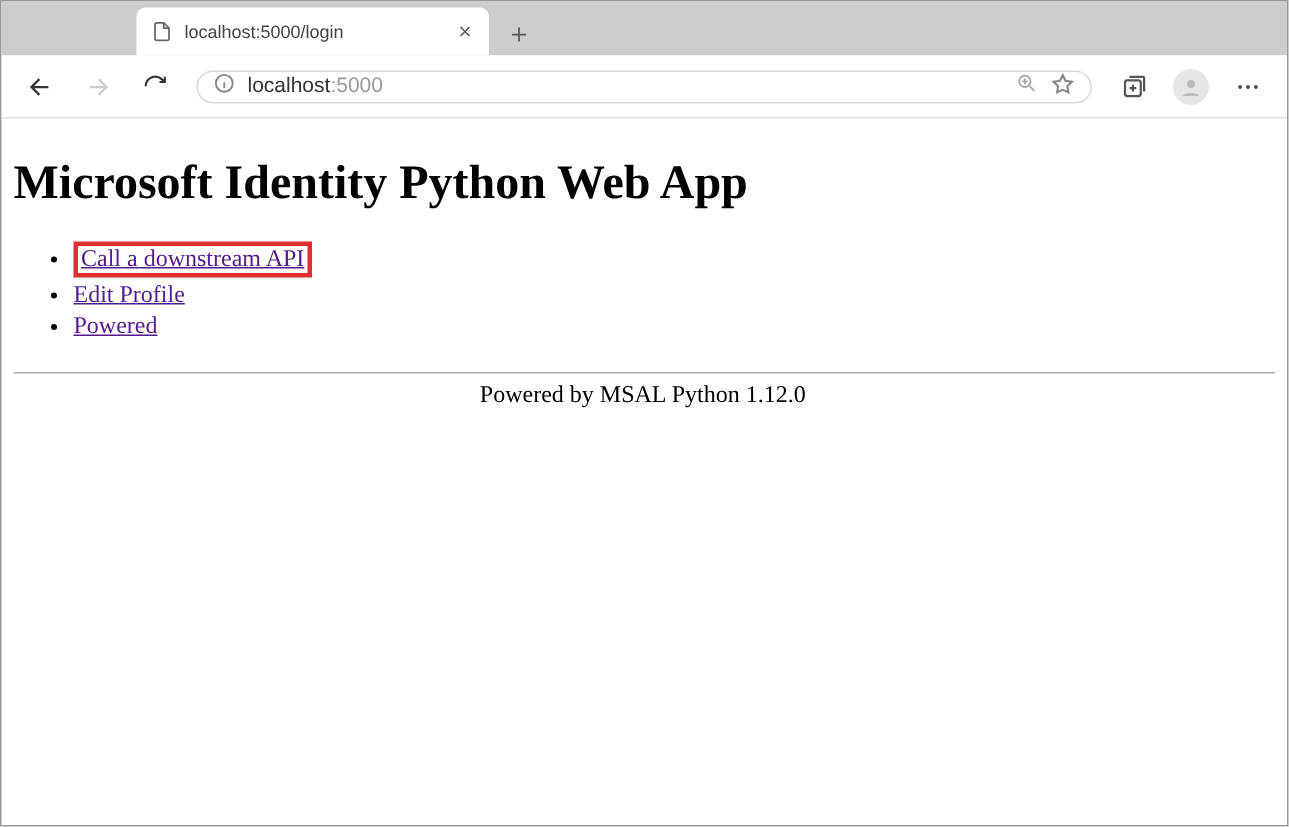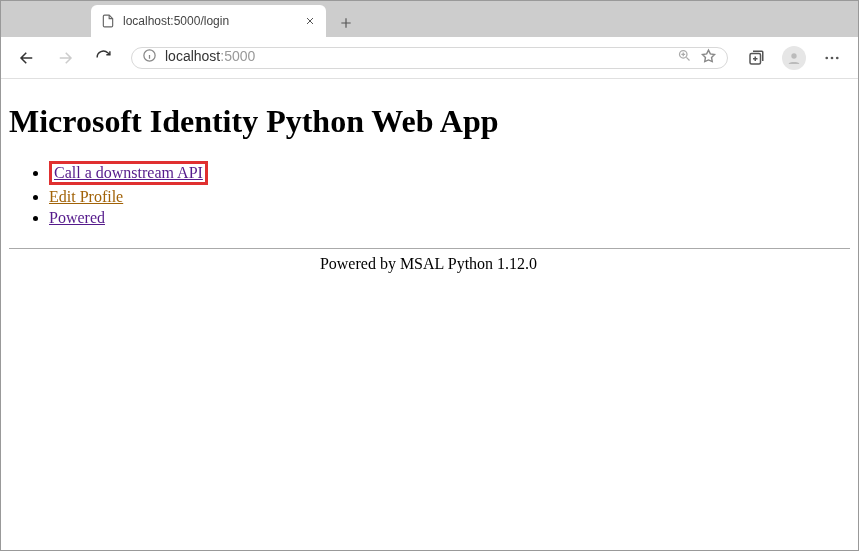--- a/index.html
+++ b/index.html
@@ -85,21 +85,21 @@
     }
     .content {
       padding: 8px 8px 8px 8px;
       font-family: "Times New Roman", Times, serif;
     }
     h1 { font-size: 32px; margin: 16px 0 8px 0; }
     h2 { font-size: 22px; margin: 0 0 14px 0; }
     ul { margin: 21px 0; padding-left: 40px; }
     li { margin: 3px 0; font-size: 16px; }
     a { color: #551a8b; text-decoration: underline; }
-    a.blue { color: #a16207; }
+    a.blue { color: #4c1d95; }
     .highlight-box {
       border: 3px solid #e03030;
       display: inline-block;
       padding: 0 2px;
     }
     hr { margin: 14px 0 6px 0; border: none; border-top: 1px solid #aaa; }
     .footer {
       text-align: center;
       font-size: 16px;
       padding-right: 2px;

